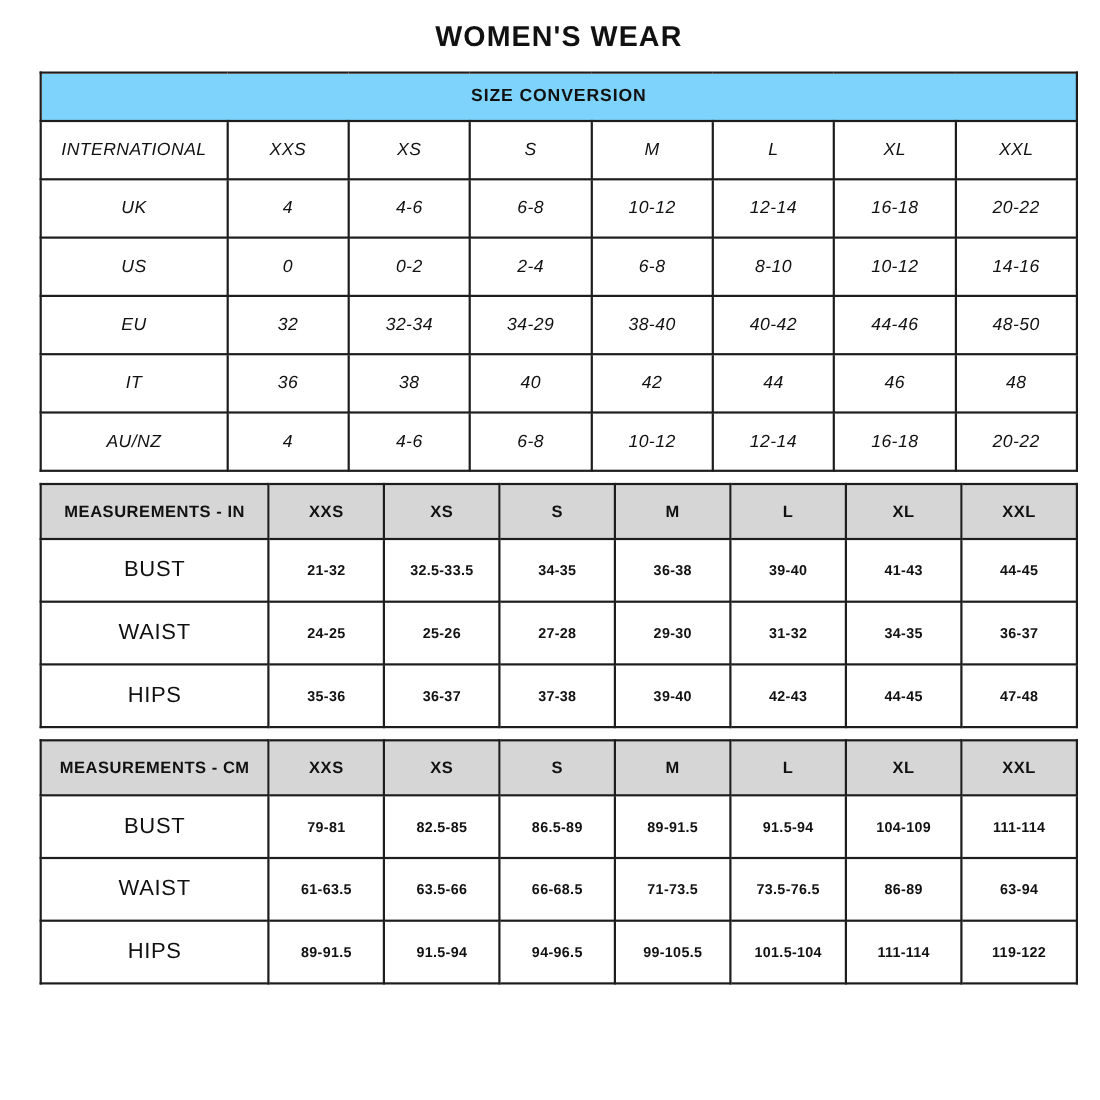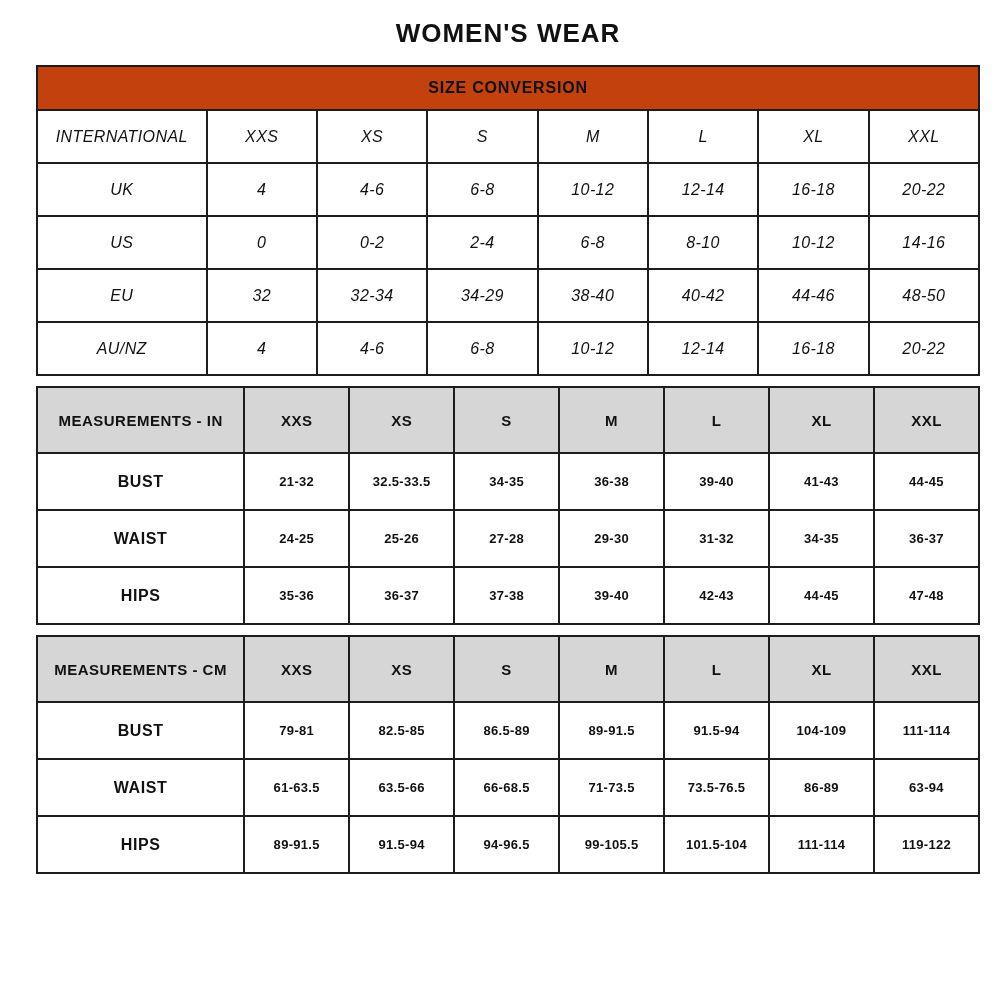--- a/index.html
+++ b/index.html
@@ -29,39 +29,39 @@
   table, th, td { border: 2px solid #1d1d1d; }
   th, td {
     text-align: center;
     vertical-align: middle;
     padding: 0 4px;
     overflow: hidden;
   }
   
   .conv col.c0 { width: 18%; }
   .conv .band th {
-    background: #c2410c;
+    background: #7dd3fc;
     height: 44px;
     font-size: 16px;
     font-weight: 700;
     letter-spacing: 0.8px;
   }
   .conv .r { height: 53px; font-style: italic; }
   .conv .r td { font-size: 16px; font-weight: 400; letter-spacing: 0.4px; }
   
   .meas col.c0 { width: 22%; }
-  .meas .hdr { height: 66px; }
+  .meas .hdr { height: 50px; }
   .meas .hdr th {
     background: #d6d6d6;
     font-size: 15px;
     font-weight: 700;
     letter-spacing: 0.5px;
   }
   .meas .r { height: 57px; }
-  .meas .r td.label { font-size: 16px; font-weight: 700; letter-spacing: 0.6px; }
+  .meas .r td.label { font-size: 20px; font-weight: 400; letter-spacing: 0.6px; }
   .meas .r td.val { font-size: 13px; font-weight: 700; letter-spacing: 0.3px; }
 </style>
 </head>
 <body>
 
 <div class="page">
 
   <h1 class="page-title">WOMEN'S WEAR</h1>
 
   <table class="conv">
@@ -111,20 +111,30 @@
     </tr>
     <tr class="r">
       <td>EU</td>
       <td>32</td>
       <td>32-34</td>
       <td>34-29</td>
       <td>38-40</td>
       <td>40-42</td>
       <td>44-46</td>
       <td>48-50</td>
+    </tr>
+    <tr class="r">
+      <td>IT</td>
+      <td>36</td>
+      <td>38</td>
+      <td>40</td>
+      <td>42</td>
+      <td>44</td>
+      <td>46</td>
+      <td>48</td>
     </tr>
     <tr class="r">
       <td>AU/NZ</td>
       <td>4</td>
       <td>4-6</td>
       <td>6-8</td>
       <td>10-12</td>
       <td>12-14</td>
       <td>16-18</td>
       <td>20-22</td>

